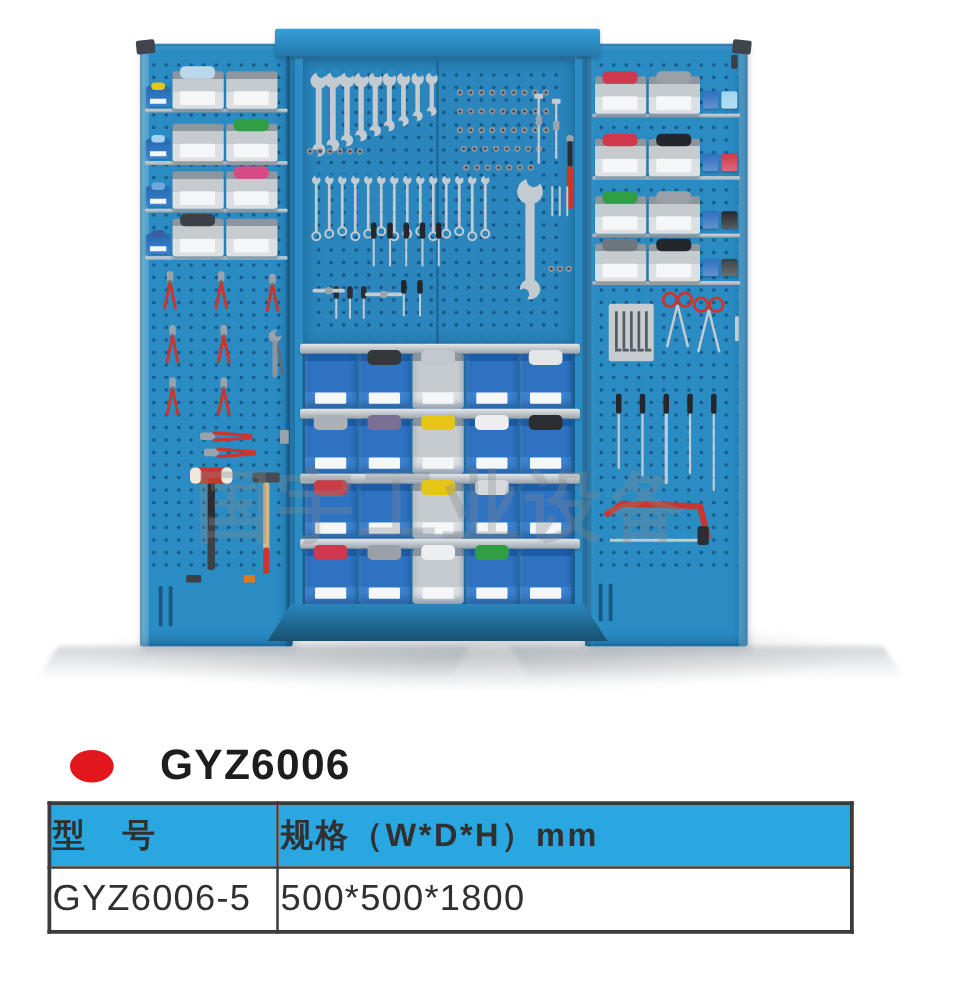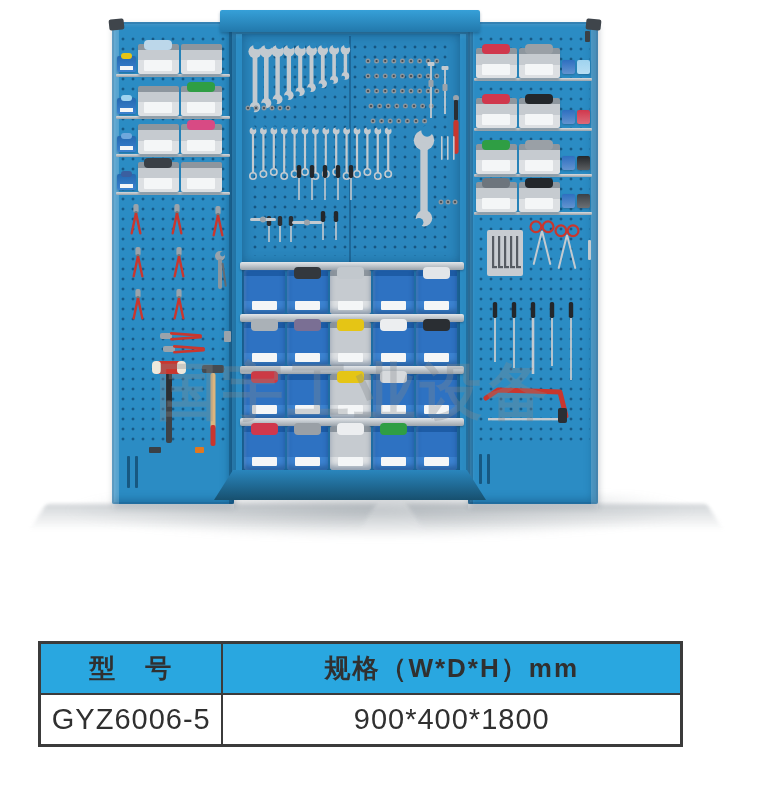--- a/index.html
+++ b/index.html
@@ -1,20 +1,20 @@
 <!DOCTYPE html>
 <html style="--cabinet-blue: #2B8CC4; --panel-blue: #2A86BD; --bay-blue: #1F6DA3; --bin-blue: #2E72C2; --bin-gray: #C6CBD0; --shelf-gray: #C9CFD5; --tool-gray: #C3CAD0; --handle-red: #C9362E; --wood-tan: #DAB57E; --table-header-blue: #29A7E0; --table-border: #3B3B3B; --bullet-red: #E2161D; --text-dark: #303030; --watermark-gray: #84898D;"><head>
 <meta charset="utf-8">
 <style>
   html,body{margin:0;padding:0;background:#fff;}
   body{width:766px;height:796px;overflow:hidden;font-family:"Liberation Sans",sans-serif;}
   .page{position:relative;width:766px;height:796px;background:#fff;}
 
   
-  .figure{position:absolute;left:0;top:4px;width:766px;height:560px;}
+  .figure{position:absolute;left:0;top:17px;width:766px;height:560px;}
   .shadow-main{position:absolute;left:60px;top:490px;width:640px;height:46px;z-index:0;
     background:radial-gradient(ellipse at 50% 35%,rgba(120,130,138,.45),rgba(120,130,138,0) 70%);filter:blur(3px);}
   .streak{position:absolute;top:500px;height:26px;z-index:0;filter:blur(2px);}
   .streak-l{left:38px;width:330px;transform:skewX(-32deg);
     background:linear-gradient(rgba(150,158,165,.42),rgba(150,158,165,0));}
   .streak-r{left:415px;width:300px;transform:skewX(32deg);
     background:linear-gradient(rgba(150,158,165,.42),rgba(150,158,165,0));}
 
   .holes{position:absolute;background-image:radial-gradient(circle,rgba(6,48,84,.55) 1.3px,transparent 1.7px);
     background-size:10px 10px;}
@@ -67,21 +67,21 @@
   .watermark{position:absolute;left:156px;top:346px;z-index:6;font-size:62px;font-weight:700;
     color:var(--watermark-gray);opacity:.32;letter-spacing:4px;white-space:nowrap;pointer-events:none;}
 
   
   .title-row{position:absolute;left:56px;top:593px;display:flex;align-items:center;gap:37px;}
   .bullet{width:35px;height:26px;border-radius:50%;background:var(--bullet-red);}
   .code{font-size:34px;font-weight:700;letter-spacing:1px;color:#1d1d1d;}
 
   .spec{position:absolute;left:38px;top:641px;width:645px;border-collapse:collapse;table-layout:fixed;
     border:3px solid var(--table-border);}
-  .spec th,.spec td{border:2px solid var(--table-border);text-align:center;vertical-align:middle;
+  .spec th,.spec td{border:2px solid var(--table-border);text-align:left;vertical-align:middle;
     color:var(--text-dark);overflow:hidden;}
   .spec th{height:47px;background:var(--table-header-blue);font-size:26px;font-weight:700;letter-spacing:2px;}
   .spec td{height:47px;font-size:29px;letter-spacing:1px;background:#fff;}
   .col-model{width:28.5%;} .col-size{width:71.5%;}
 </style>
 </head>
 <body>
 
 <div class="page">
 
@@ -774,32 +774,36 @@
         </g>
         <g>
           <rect x="479" y="450" width="3" height="30" rx="1" fill="rgba(8,45,75,.55)"></rect>
         </g>
         <g>
           <rect x="487" y="450" width="3" height="30" rx="1" fill="rgba(8,45,75,.55)"></rect>
         </g>
       </svg>
     </div>
 
+  <div class="title-row">
+    <span class="bullet"></span>
+    <span class="code">GYZ6006</span>
+  </div>
 
   <table class="spec">
     <colgroup>
         <col class="col-model">
         <col class="col-size">
       </colgroup>
     <thead>
       <tr>
         <th>型　号</th>
         <th>规格（W*D*H）mm</th>
       </tr>
     </thead>
     <tbody>
       <tr>
         <td>GYZ6006-5</td>
-        <td>900*400*1800</td>
+        <td>500*500*1800</td>
       </tr>
     </tbody>
   </table>
 </div>
 
 </body></html>

